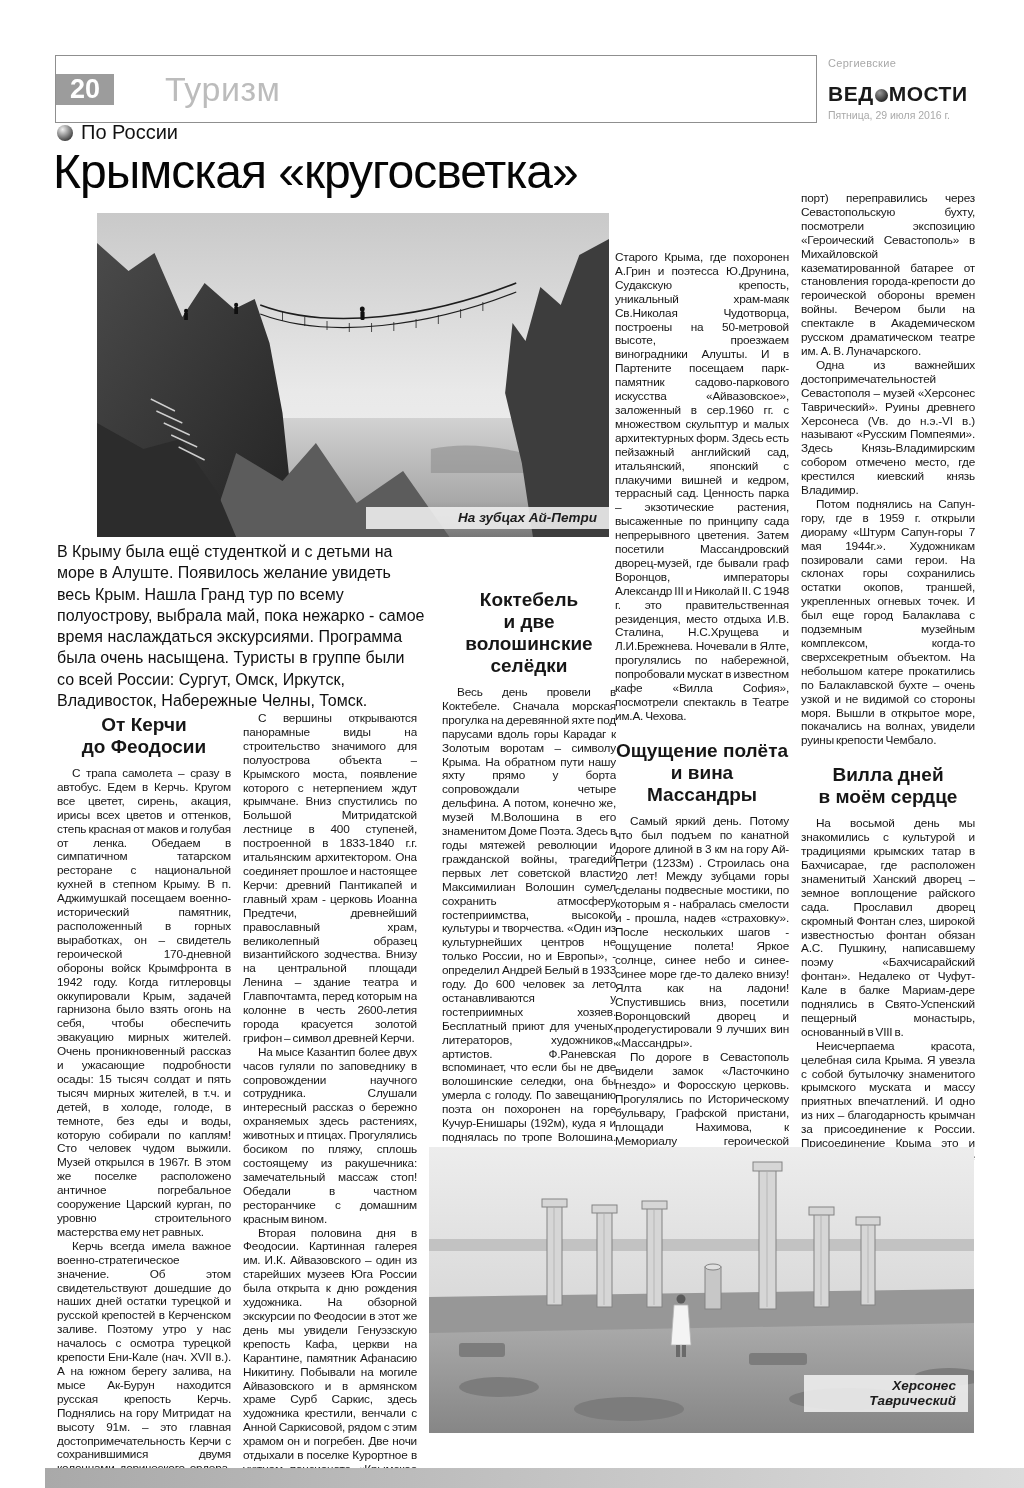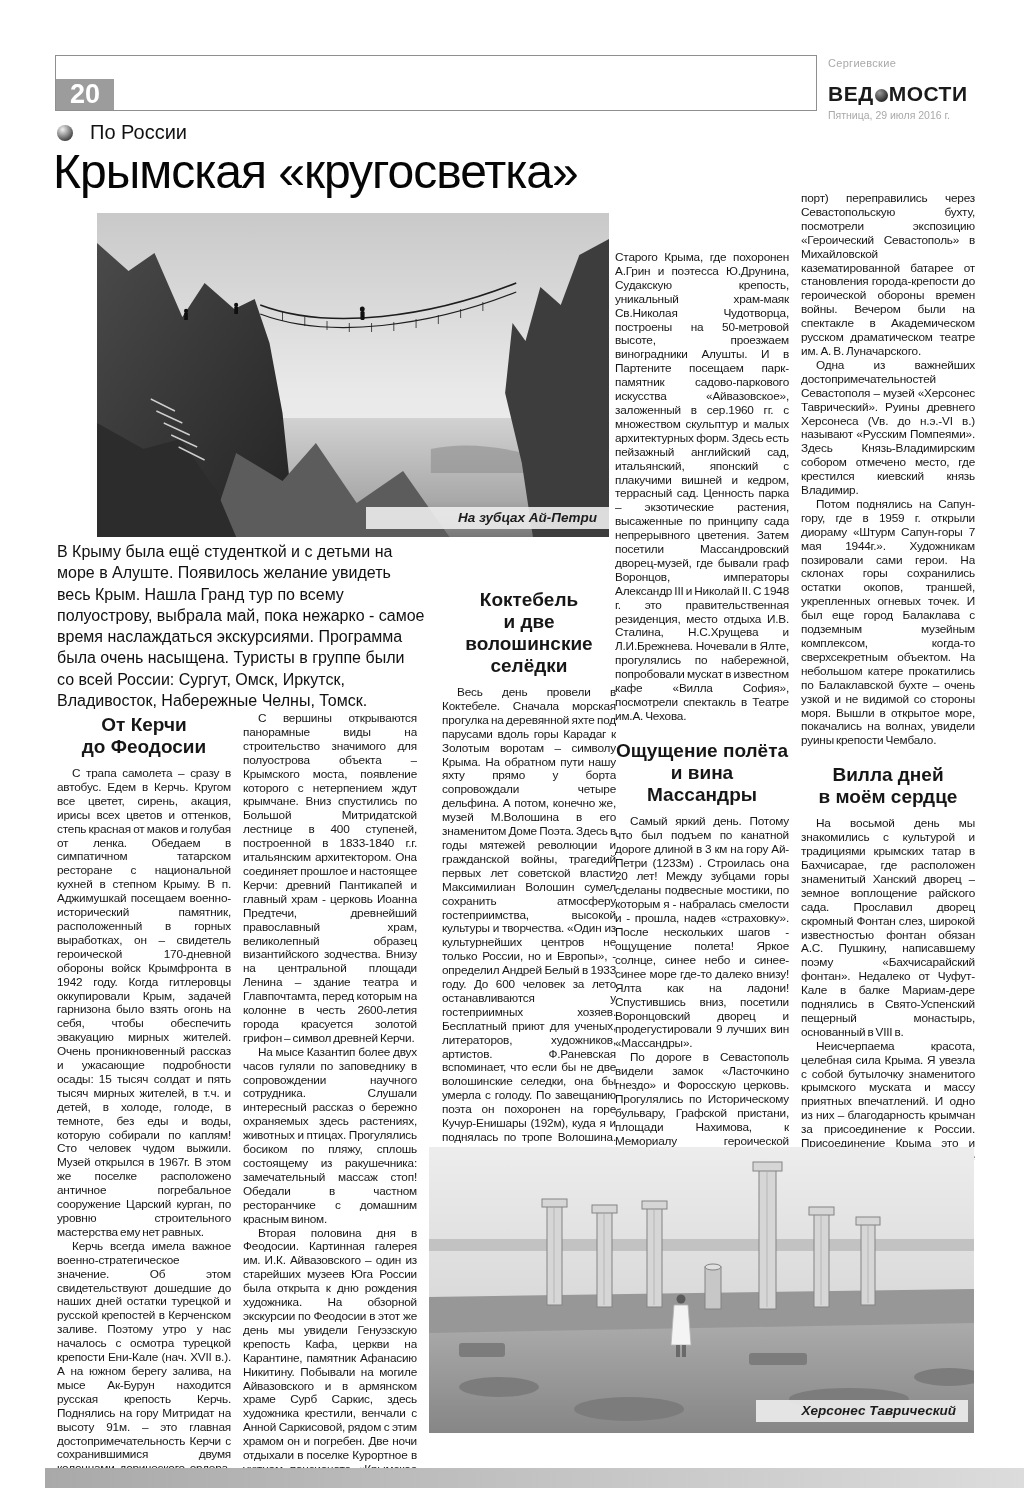--- a/index.html
+++ b/index.html
@@ -4,57 +4,57 @@
 <style>
   * { margin:0; padding:0; box-sizing:border-box; }
   html,body { background:#e9e9e9; }
   .page {
     position:relative; width:1024px; height:1488px; background:#ffffff;
     font-family:"Liberation Sans", sans-serif; color:#141414; overflow:hidden;
     margin:0 auto;
   }
   
   .header-bar {
-    position:absolute; left:55px; top:55px; width:762px; height:56px;
-    border:1px solid #8f8f8f; display:flex; align-items:flex-end; background:#fff;gap:29px;
+    position:absolute; left:55px; top:55px; width:762px; height:68px;
+    border:1px solid #8f8f8f; display:flex; align-items:center; background:#fff;gap:29px;
   }
   .page-num {
     width:58px; background:#9c9c9c; color:#ffffff; font-size:27px; font-weight:bold;
     display:flex; align-items:center; justify-content:center;
   }
   .section-title {
     color:#bcbcbc; font-size:34px; letter-spacing:0.5px;
     display:flex; align-items:center; padding-left:22px; font-weight:400;
   }
   .masthead { position:absolute; left:828px; top:57px; width:145px; }
   .m-over { font-size:11px; color:#a9a9a9; letter-spacing:0.3px; }
   .m-name { font-size:21px; font-weight:bold; color:#1a1a1a; letter-spacing:0.5px; display:flex; align-items:center; margin-top:13px; }
   .logo-dot { width:13px; height:13px; border-radius:50%; display:inline-block; margin:2px 1px 0;
     background:radial-gradient(circle at 35% 30%, #9c9c9c, #2a2a2a 70%); }
   .m-date { font-size:10.5px; color:#a9a9a9; margin-top:3px; }
   
-  .rubric { position:absolute; left:57px; top:121px; display:flex; align-items:center; gap:17px; }
+  .rubric { position:absolute; left:57px; top:121px; display:flex; align-items:center; gap:8px; }
   .rubric-dot { width:16px; height:16px; border-radius:50%;
     background:radial-gradient(circle at 35% 28%, #f2f2f2, #8a8a8a 45%, #1f1f1f 90%); }
   .rubric-label { font-size:20px; color:#111; }
   .headline {
     position:absolute; left:53px; top:144px; width:700px;
     font-size:48px; font-weight:400; letter-spacing:-1px; color:#060606;
   }
   
   .photo { position:absolute; overflow:hidden; }
   .photo svg { display:block; width:100%; height:100%; }
   .photo1 { left:57px; top:213px; width:552px; height:324px;padding-left:40px; }
   .photo2 { left:429px; top:1147px; width:545px; height:286px; }
   .caption {
     position:absolute; bottom:8px; right:0; background:rgba(237,237,237,0.9);
     font-size:13.5px; font-weight:bold; font-style:italic; color:#1c1c1c;
     padding:3px 12px 4px 18px; text-align:right; width:44%;
   }
-  .photo2 .caption { right:6px; bottom:11px; width:212px; }
+  .photo2 .caption { right:6px; bottom:21px; width:164px; }
   
   .intro {
     position:absolute; left:57px; top:541px; width:368px;
     font-size:16px; font-weight:normal; line-height:21.3px; color:#101010;
   }
   
   .col { position:absolute; width:174px; overflow:hidden;
     font-size:11.8px; line-height:13.9px; letter-spacing:-0.2px; word-spacing:-1px;
     text-align:justify; color:#161616;margin-top:46px; }
   .col1 { left:57px;  top:666px; height:800px; }
@@ -78,20 +78,21 @@
     background:linear-gradient(to right, #a9a9a9, #dcdcdc);
   }
 </style>
 </head>
 <body>
 
 <div class="page">
 
   <div class="header-bar">
     <div class="page-num">20</div>
+    <div class="section-title">Туризм</div>
   </div>
 
   <div class="masthead">
     <div class="m-over">Сергиевские</div>
     <div class="m-name">
       <span>ВЕД</span>
       <span class="logo-dot"></span>
       <span>МОСТИ</span>
     </div>
     <div class="m-date">Пятница, 29 июля 2016 г.</div>

